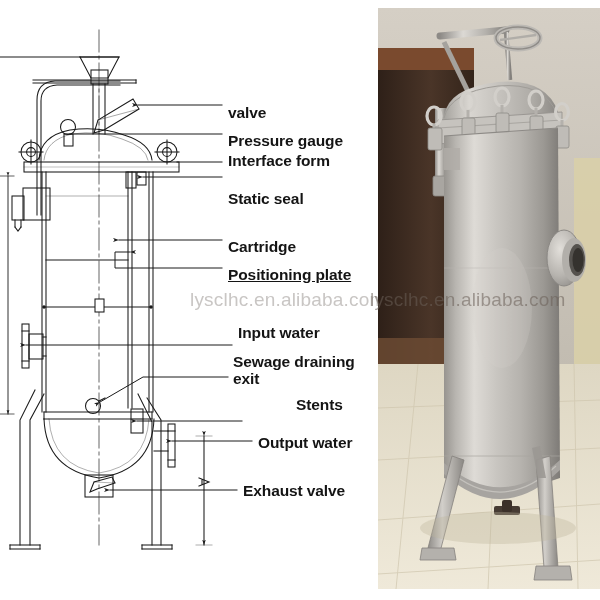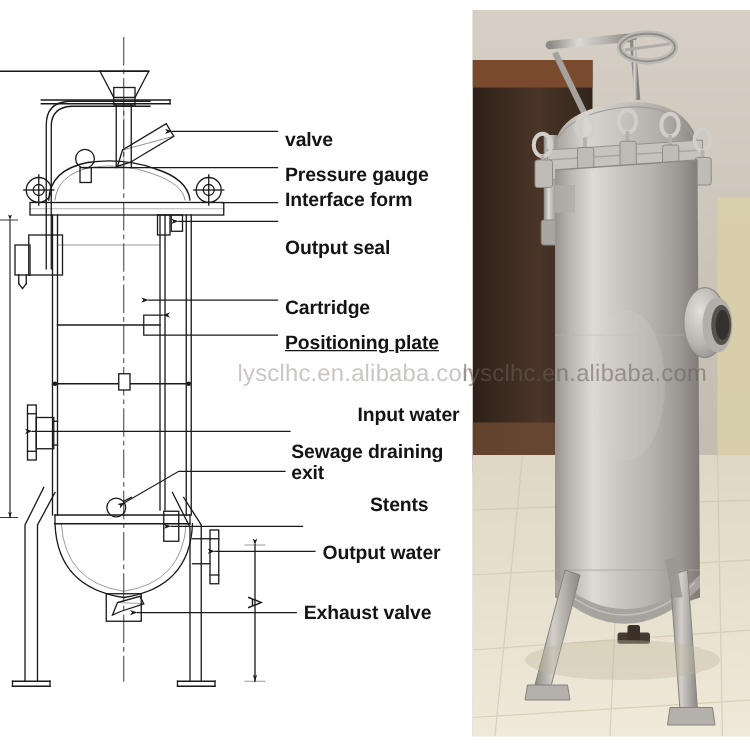--- a/index.html
+++ b/index.html
@@ -291,24 +291,24 @@
         <g stroke-width="1.1">
           <path d="M200,487 L204,477 L208,487 M201.4,484 L206.6,484" transform="rotate(90 204 482)"></path>
         </g>
 
       </g>
     </svg>
 
     <div class="callout-label" style="left:228px; top:104px;">valve</div>
     <div class="callout-label" style="left:228px; top:132px;text-align:right;">Pressure gauge</div>
     <div class="callout-label" style="left:228px; top:152px;">Interface form</div>
-    <div class="callout-label" style="left:228px; top:190px;">Output seal</div>
+    <div class="callout-label" style="left:228px; top:190px;">Static seal</div>
     <div class="callout-label" style="left:228px; top:238px;">Cartridge</div>
     <div class="callout-label" style="left:228px; top:266px;text-decoration:underline;">Positioning plate</div>
-    <div class="callout-label" style="left:238px; top:324px;margin-left:48px;">Input water</div>
+    <div class="callout-label" style="left:238px; top:324px;">Input water</div>
     <div class="callout-label" style="left:233px; top:353px;">Sewage draining
 exit</div>
     <div class="callout-label" style="left:248px; top:396px;margin-left:48px;">Stents</div>
     <div class="callout-label" style="left:243px; top:482px;">Exhaust valve</div>
     <div class="callout-label" style="left:258px; top:434px;">Output water</div>
   </div>
 
   <div id="watermark">lysclhc.en.alibaba.com</div>
 
   <div id="photo-panel">

